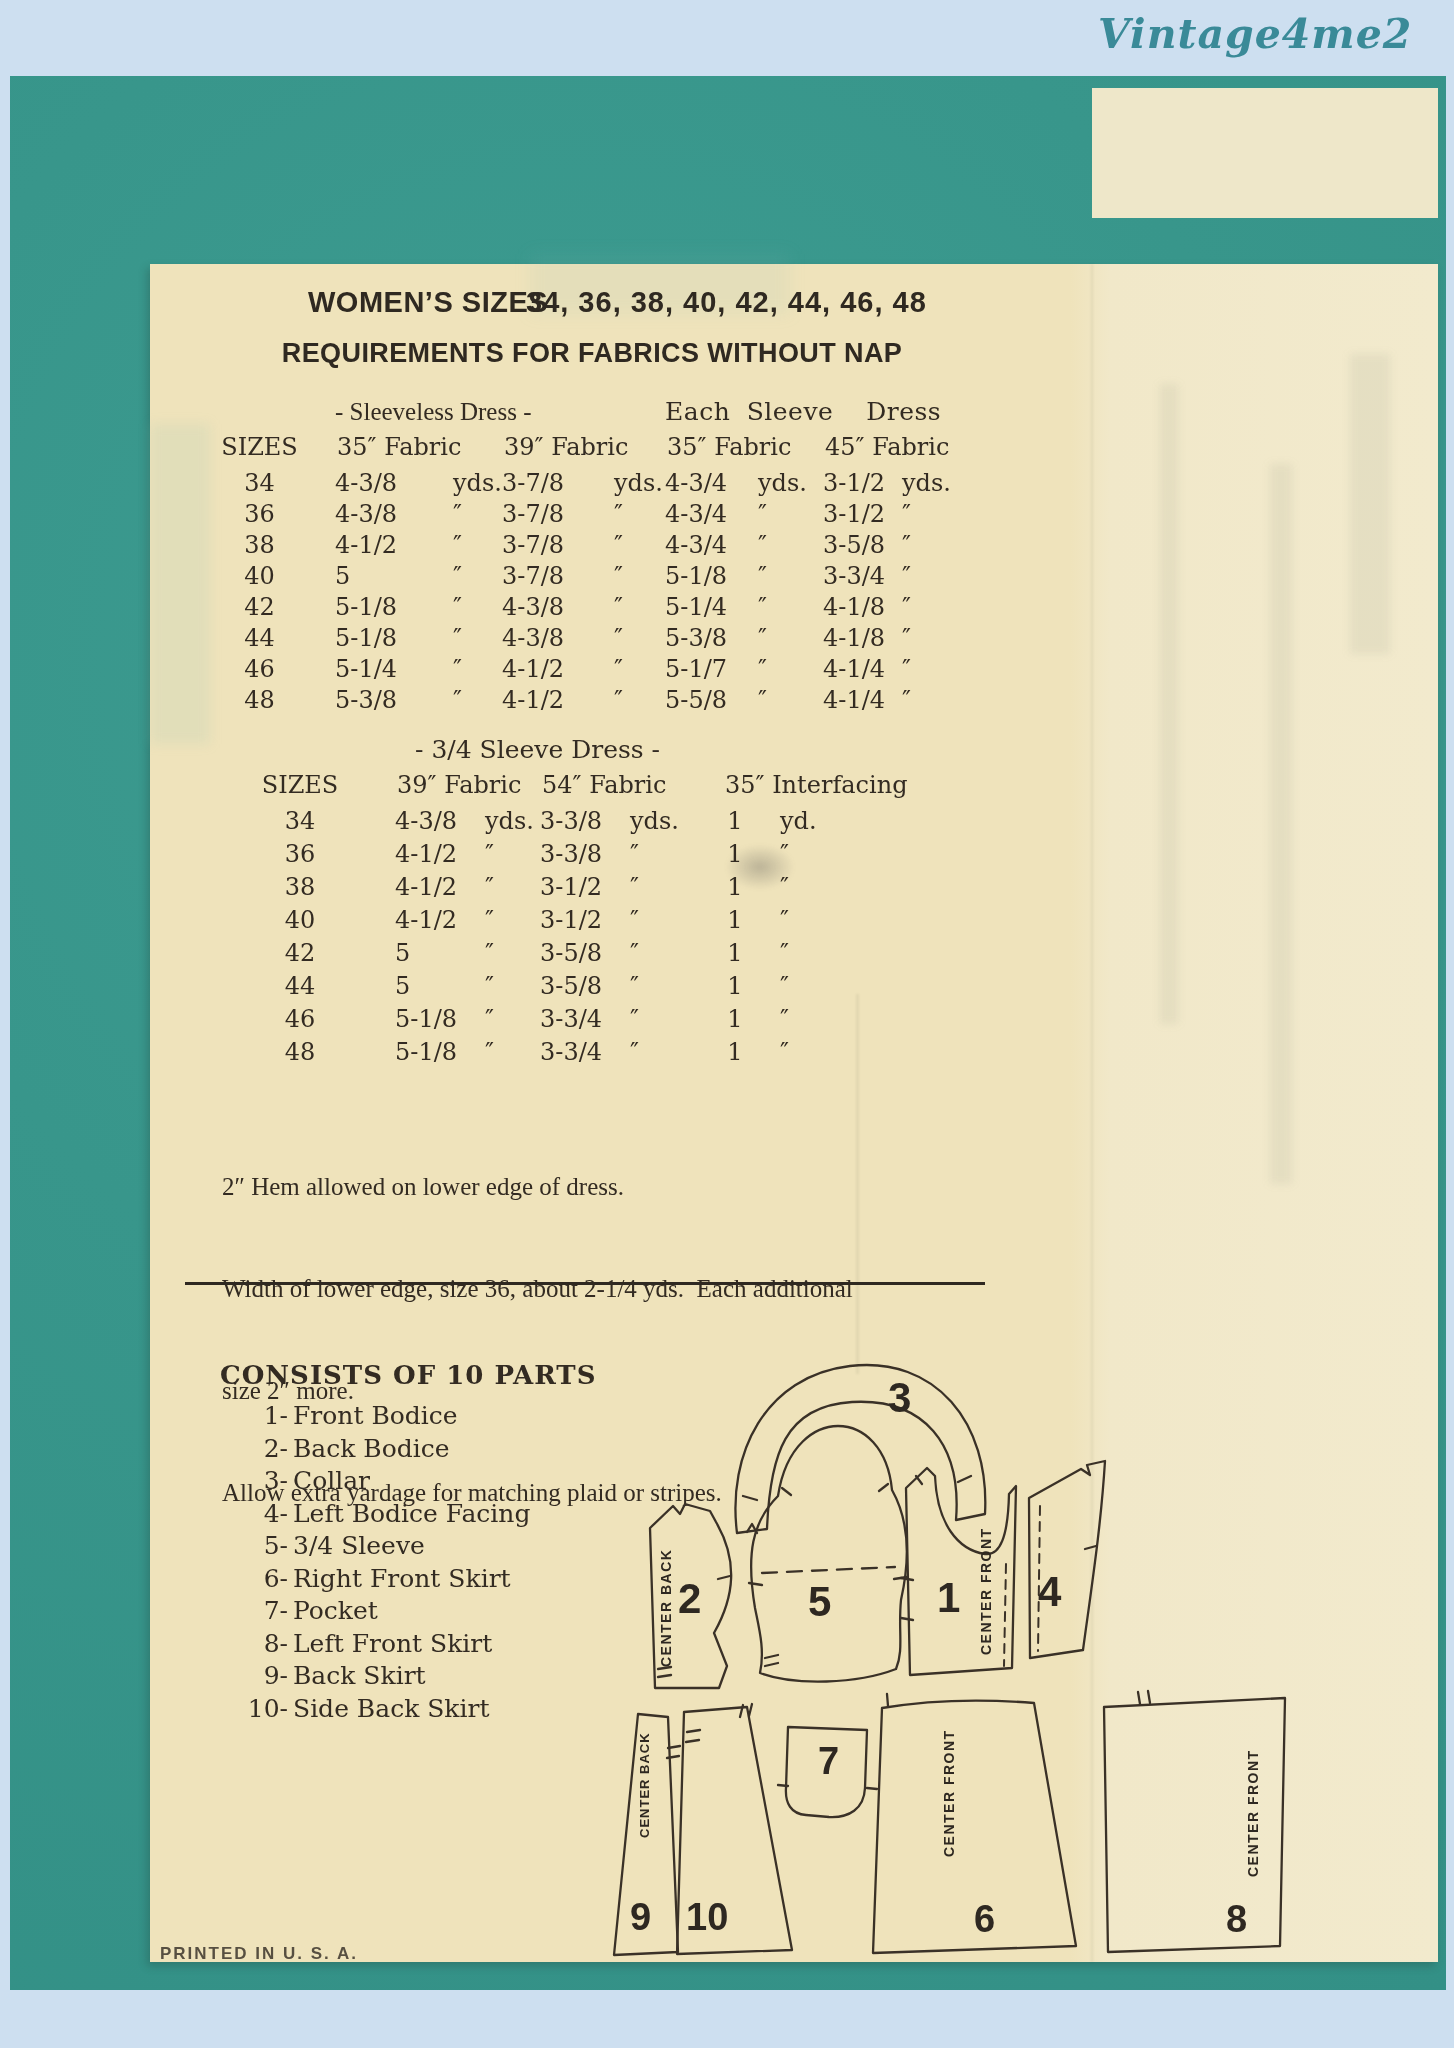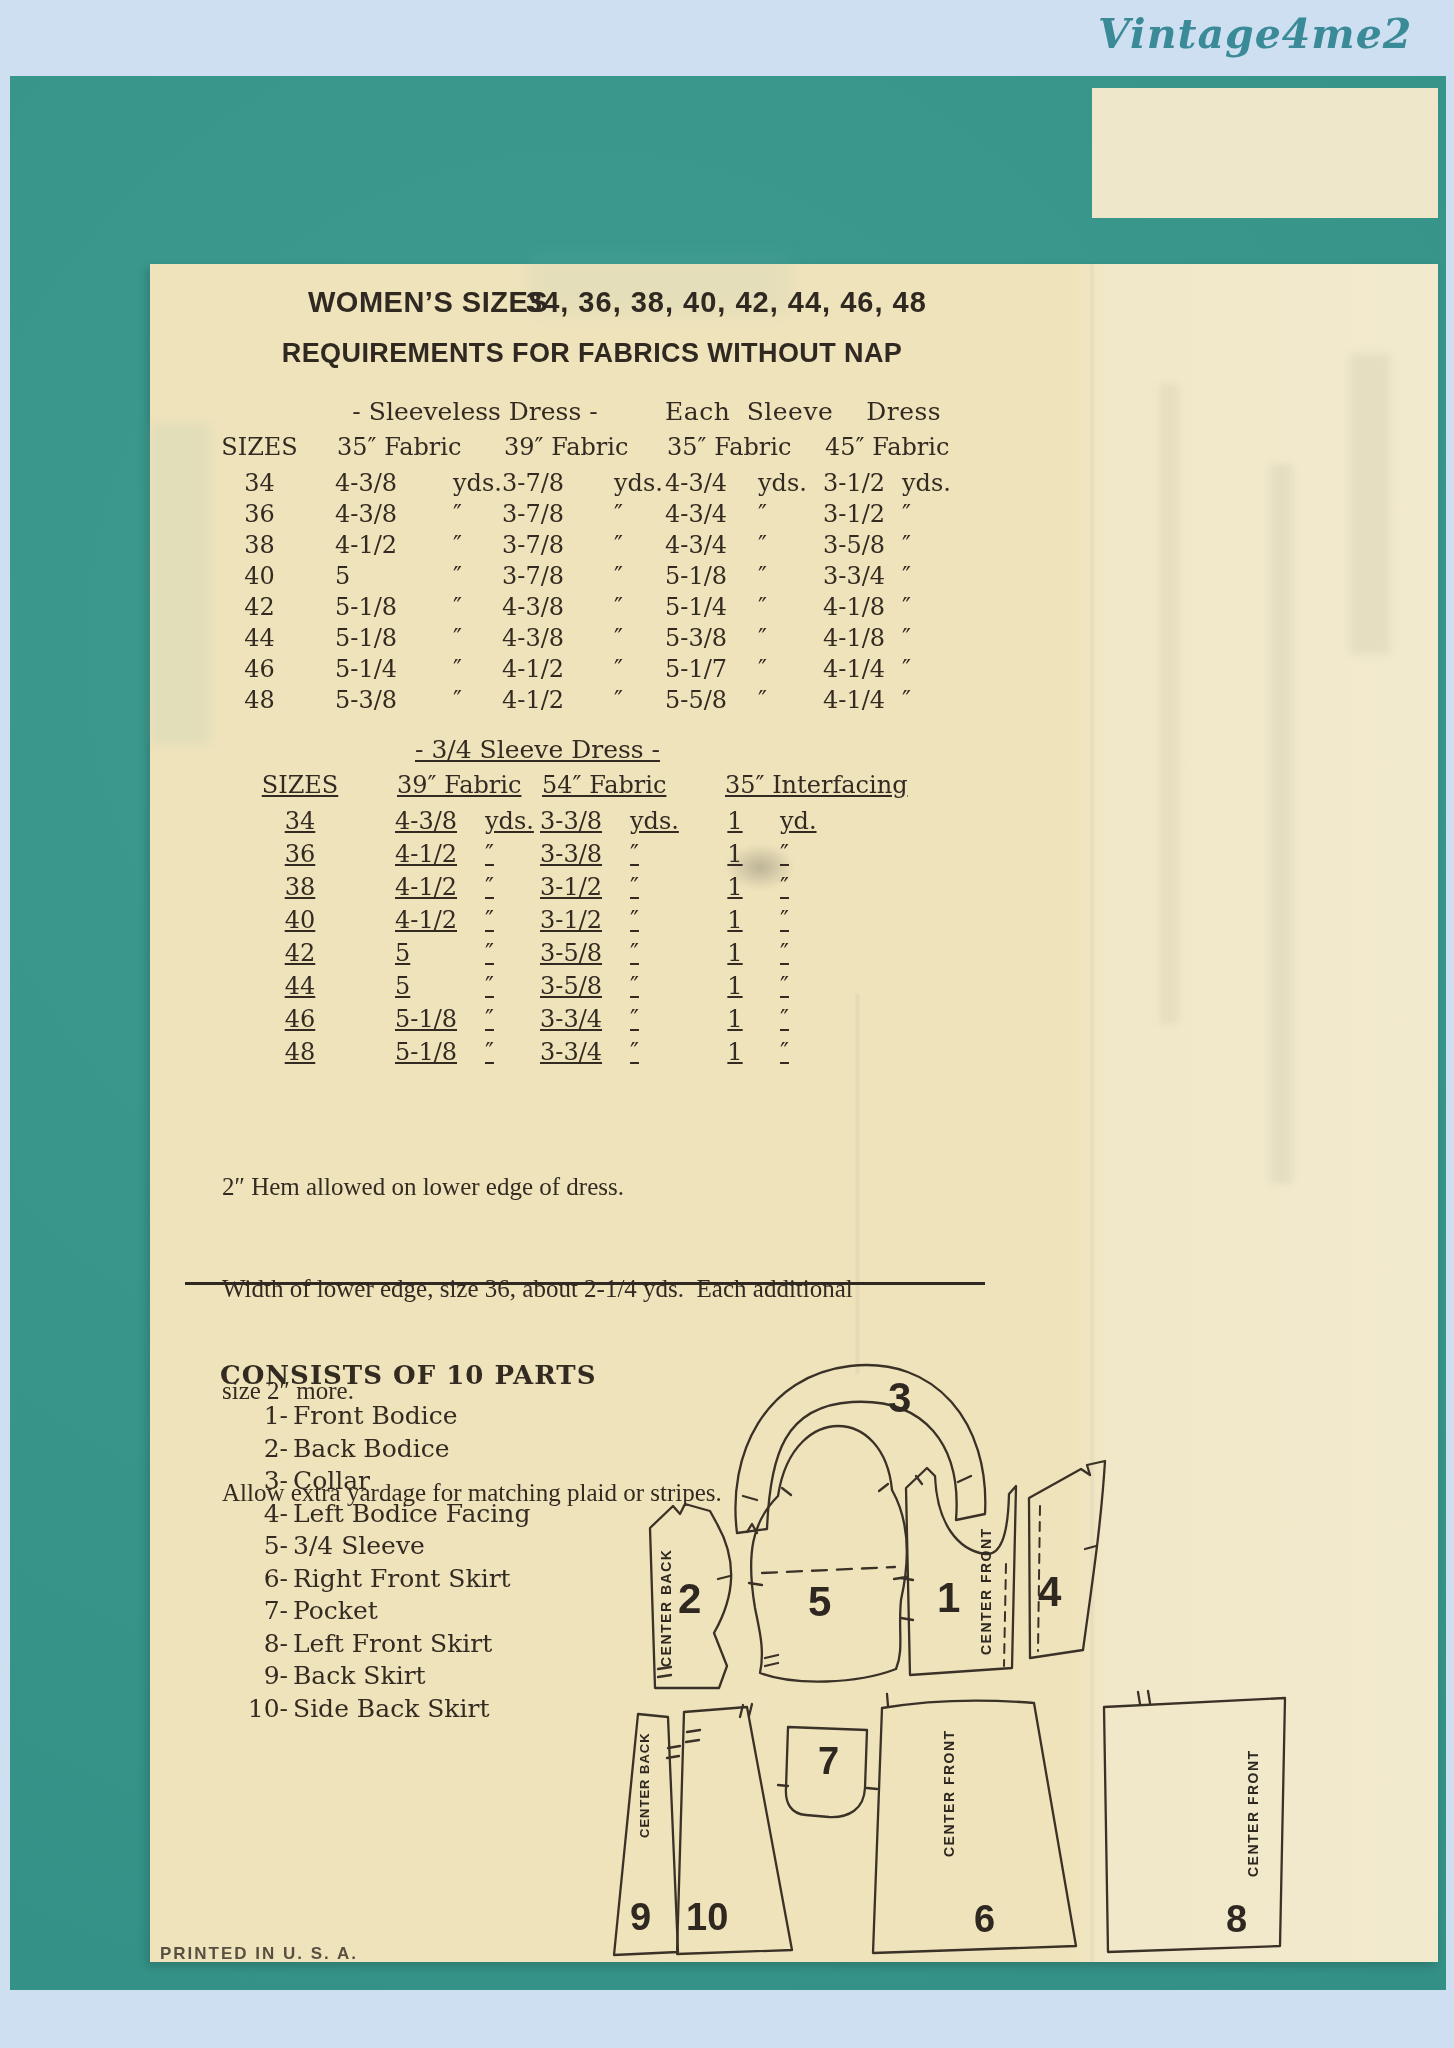--- a/index.html
+++ b/index.html
@@ -34,32 +34,32 @@
 
   
   .hl{font-family:"Liberation Sans",sans-serif;font-weight:bold;color:#2f2921;white-space:pre;}
   #title-label{left:158px;top:22px;font-size:29px;letter-spacing:.5px;}
   #title-sizes{left:376px;top:22px;font-size:29px;letter-spacing:1px;}
   #subtitle{left:92px;top:74px;width:700px;text-align:center;font-size:27px;letter-spacing:.4px;}
 
   
   .trow{display:grid;align-items:baseline;white-space:pre;}
   .t1grid{grid-template-columns:151px 118px 49px 112px 51px 93px 65px 79px 60px;}
-  .t2grid{grid-template-columns:190px 90px 55px 90px 60px 90px 80px;text-decoration:underline;}
+  .t2grid{grid-template-columns:190px 90px 55px 90px 60px 90px 80px;}
   #table1{left:34px;top:132px;width:880px;font-size:24px;line-height:31px;}
   #table1 .trow{height:31px;}
   #table2{left:55px;top:469px;width:820px;font-size:24px;line-height:33px;}
   #table2 .trow{height:33px;}
   .ghead{height:36px !important;font-size:25px;}
   .chead{height:36px !important;font-size:24px;}
   .cell{overflow:visible;}
   .size{text-align:center;}
   .val{text-align:left;}
   .unit{text-align:left;}
-  .g1{grid-column:2/6;text-align:center;padding-right:50px;}
+  .g1{grid-column:2/6;text-align:left;padding-right:50px;font-family:Liberation Serif, serif;}
   .g2{grid-column:6/10;text-align:center;padding-right:70px;letter-spacing:.5px;word-spacing:8px;}
   .g3{grid-column:2/6;text-align:center;padding-right:10px;}
   .hsz{grid-column:1;text-align:center;}
   .h12{grid-column:2/4;padding-left:2px;}
   .h34{grid-column:4/6;padding-left:2px;}
   .h56{grid-column:6/8;padding-left:2px;}
   .h78{grid-column:8/10;padding-left:2px;}
   .hint{grid-column:6/8;padding-left:35px;white-space:nowrap;}
   .c1{grid-column:1}.c2{grid-column:2}.c3{grid-column:3}.c4{grid-column:4}.c5{grid-column:5}
   .c6{grid-column:6}.c7{grid-column:7}.c8{grid-column:8}.c9{grid-column:9}

